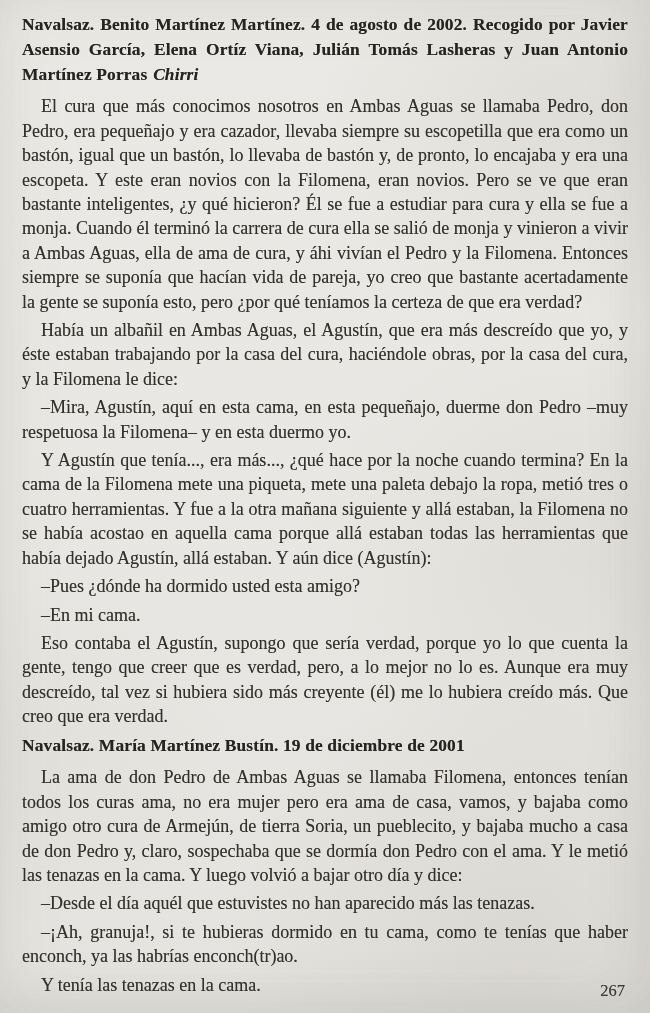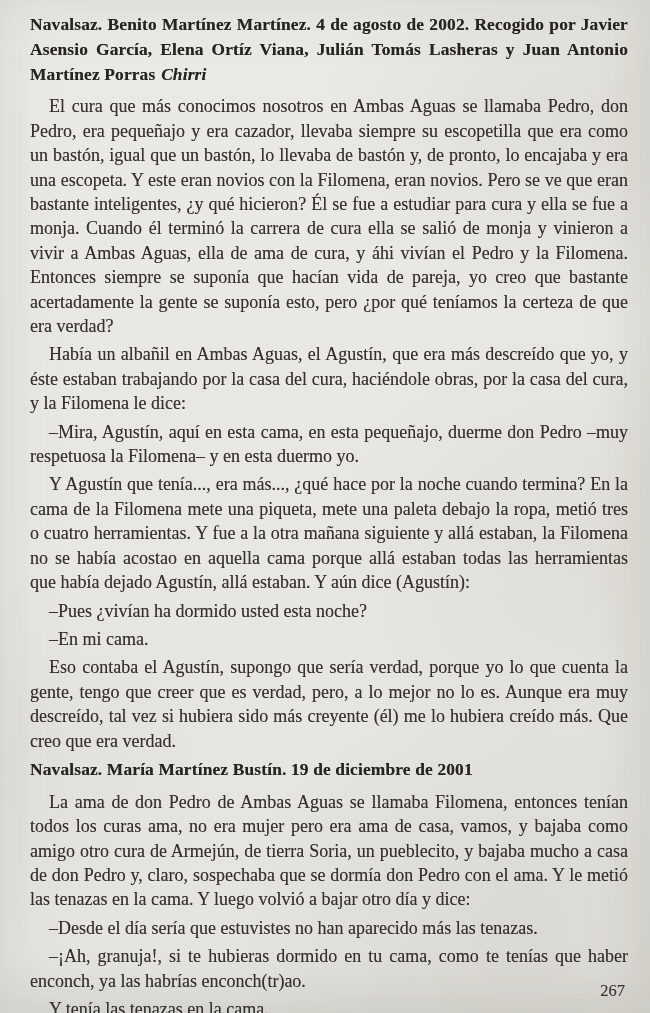--- a/index.html
+++ b/index.html
@@ -6,21 +6,21 @@
     margin: 0;
     padding: 0;
     background: #dddcd8;
   }
   .page {
     position: relative;
     width: 650px;
     height: 1013px;
     margin: 0 auto;
     box-sizing: border-box;
-    padding: 12px 22px 0 30px;
+    padding: 12px 22px 0 22px;
     overflow: hidden;
     font-family: "Liberation Serif", "DejaVu Serif", serif;
     color: #34312c;
     background:
       radial-gradient(55% 30% at 88% 12%, rgba(215,212,205,0.55), rgba(215,212,205,0) 70%),
       radial-gradient(60% 35% at 90% 55%, rgba(213,210,202,0.45), rgba(213,210,202,0) 70%),
       radial-gradient(70% 40% at 80% 92%, rgba(208,205,197,0.5), rgba(208,205,197,0) 65%),
       radial-gradient(40% 25% at 8% 75%, rgba(220,218,211,0.4), rgba(220,218,211,0) 70%),
       linear-gradient(180deg, #eae9e5 0%, #e8e7e3 50%, #e4e3df 100%);
     box-shadow:
@@ -71,27 +71,27 @@
 <body>
 
 <div class="page">
   <main id="sections-root" class="content">
   <section class="record">
     <h2 class="heading"><span class="h-main">Navalsaz. Benito Martínez Martínez. 4 de agosto de 2002. Recogido por Javier Asensio García, Elena Ortíz Viana, Julián Tomás Lasheras y Juan Antonio Martínez Porras</span><em class="h-italic">Chirri</em></h2>
   <p class="para">El cura que más conocimos nosotros en Ambas Aguas se llamaba Pedro, don Pedro, era pequeñajo y era cazador, llevaba siempre su escopetilla que era como un bastón, igual que un bastón, lo llevaba de bastón y, de pronto, lo encajaba y era una escopeta. Y este eran novios con la Filomena, eran novios. Pero se ve que eran bastante inteligentes, ¿y qué hicieron? Él se fue a estudiar para cura y ella se fue a monja. Cuando él terminó la carrera de cura ella se salió de monja y vinieron a vivir a Ambas Aguas, ella de ama de cura, y áhi vivían el Pedro y la Filomena. Entonces siempre se suponía que hacían vida de pareja, yo creo que bastante acertadamente la gente se suponía esto, pero ¿por qué teníamos la certeza de que era verdad?</p>
         <p class="para">Había un albañil en Ambas Aguas, el Agustín, que era más descreído que yo, y éste estaban trabajando por la casa del cura, haciéndole obras, por la casa del cura, y la Filomena le dice:</p>
         <p class="para">–Mira, Agustín, aquí en esta cama, en esta pequeñajo, duerme don Pedro –muy respetuosa la Filomena– y en esta duermo yo.</p>
         <p class="para">Y Agustín que tenía..., era más..., ¿qué hace por la noche cuando termina? En la cama de la Filomena mete una piqueta, mete una paleta debajo la ropa, metió tres o cuatro herramientas. Y fue a la otra mañana siguiente y allá estaban, la Filomena no se había acostao en aquella cama porque allá estaban todas las herramientas que había dejado Agustín, allá estaban. Y aún dice (Agustín):</p>
-        <p class="para">–Pues ¿vivían ha dormido usted esta noche?</p>
+        <p class="para">–Pues ¿dónde ha dormido usted esta amigo?</p>
         <p class="para">–En mi cama.</p>
         <p class="para">Eso contaba el Agustín, supongo que sería verdad, porque yo lo que cuenta la gente, tengo que creer que es verdad, pero, a lo mejor no lo es. Aunque era muy descreído, tal vez si hubiera sido más creyente (él) me lo hubiera creído más. Que creo que era verdad.</p>
       </section>
 
   <section class="record">
     <h2 class="heading"><span class="h-main">Navalsaz. María Martínez Bustín. 19 de diciembre de 2001</span><em class="h-italic"></em></h2>
   <p class="para">La ama de don Pedro de Ambas Aguas se llamaba Filomena, entonces tenían todos los curas ama, no era mujer pero era ama de casa, vamos, y bajaba como amigo otro cura de Armejún, de tierra Soria, un pueblecito, y bajaba mucho a casa de don Pedro y, claro, sospechaba que se dormía don Pedro con el ama. Y le metió las tenazas en la cama. Y luego volvió a bajar otro día y dice:</p>
-        <p class="para">–Desde el día sería que estuvistes no han aparecido más las tenazas.</p>
+        <p class="para">–Desde el día aquél que estuvistes no han aparecido más las tenazas.</p>
         <p class="para">–¡Ah, granuja!, si te hubieras dormido en tu cama, como te tenías que haber enconch, ya las habrías enconch(tr)ao.</p>
         <p class="para">Y tenía las tenazas en la cama.</p>
       </section>
 </main>
   <div class="pagenum">267</div>
 </div>
 
 </body></html>

